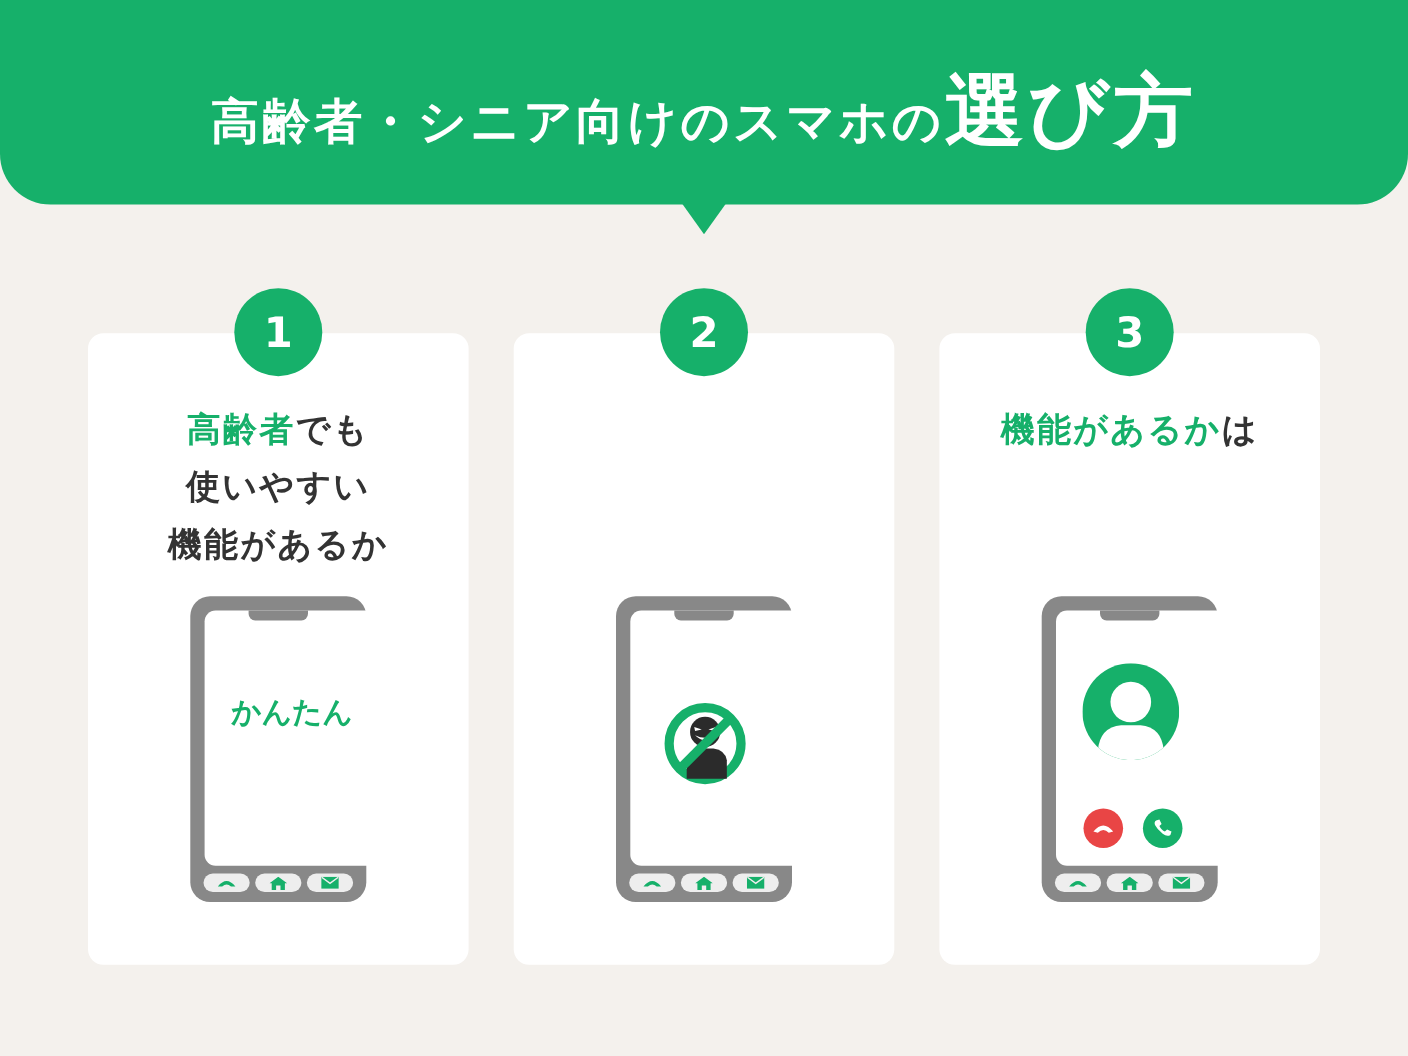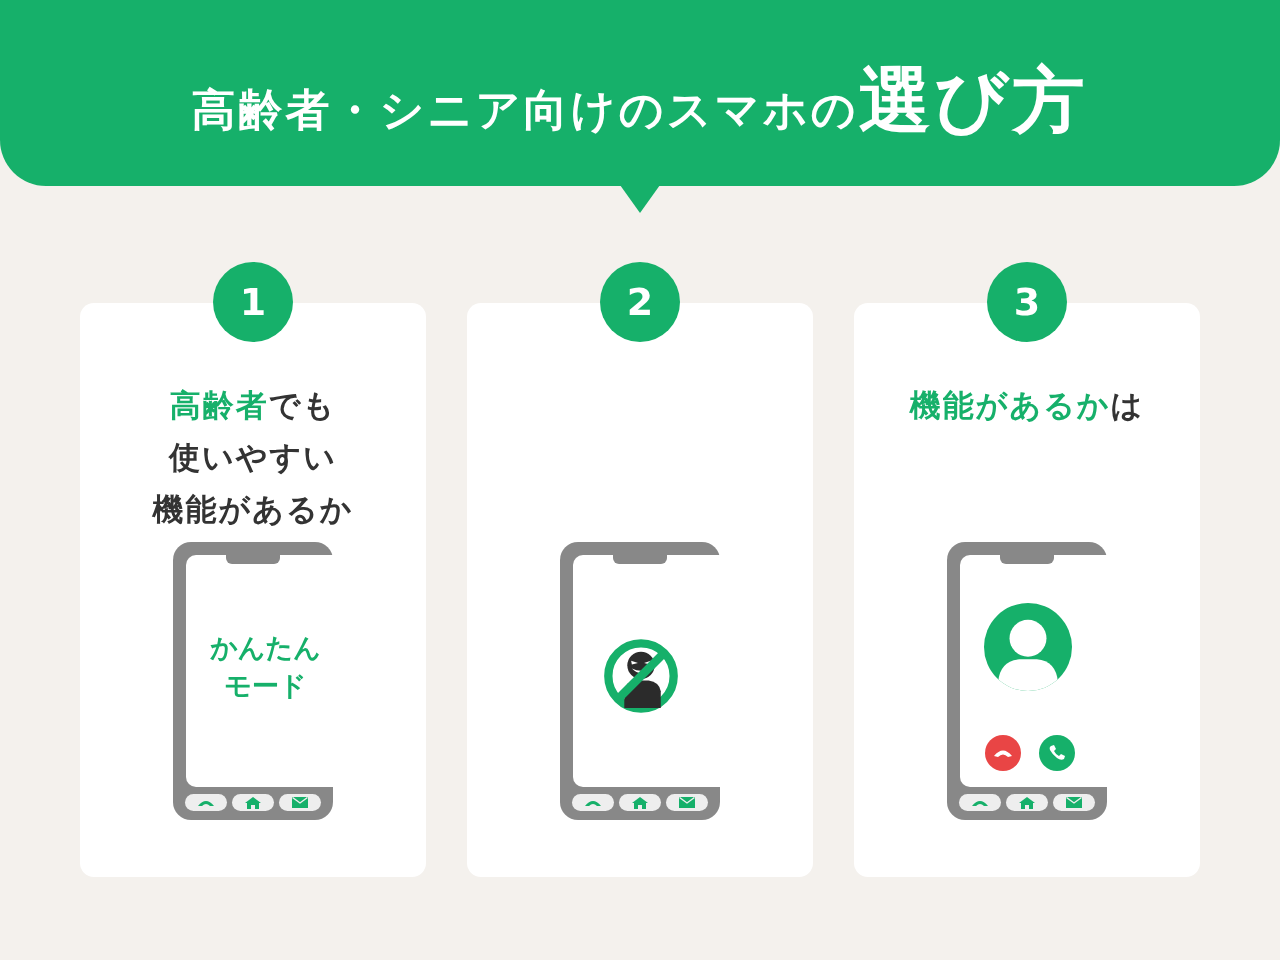--- a/index.html
+++ b/index.html
@@ -28,21 +28,21 @@
   .card {
     position: absolute; top: 303px; width: 346px; height: 574px;
     background: #ffffff; border-radius: 14px;
   }
   .num {
     position: absolute; top: -41px; left: 133px; width: 80px; height: 80px;
     border-radius: 50%; background: #16b06a; color: #fff;
     font-weight: bold; font-size: 38px; line-height: 80px; text-align: center;
   }
   .heading {
-    position: absolute; top: 76px; left: 0; width: 100%; text-align: center;
+    position: absolute; top: 62px; left: 0; width: 100%; text-align: center;
     font-weight: bold; font-size: 31px; line-height: 52px; color: #333333;
     letter-spacing: 2px;
   }
   .heading .accent { color: #16b06a; }
 
   .phone {
     position: absolute; top: 239px; left: 93px; width: 160px; height: 278px;
     background: #888888; border-radius: 18px;
   }
   .screen {
@@ -90,21 +90,20 @@
   <div class="num">1</div>
   <div class="heading">
     <div><span class="accent">高齢者</span><span>でも</span></div>
     <div>使いやすい</div>
     <div>機能があるか</div>
   </div>
   <div class="phone">
     <div class="screen">
       <div class="easy-text">
         <div>かんたん</div>
-        <div>モード</div>
       </div>
     </div>
     <div class="notch"></div>
     <div class="btns">
       <div class="pbtn">
         <svg width="18" height="8" viewBox="0 0 18 8">
             <path d="M1 7 Q9 -3 17 7 L13 7 Q9 3 5 7 Z" fill="#16b06a"></path>
           </svg>
       </div>
       <div class="pbtn">

